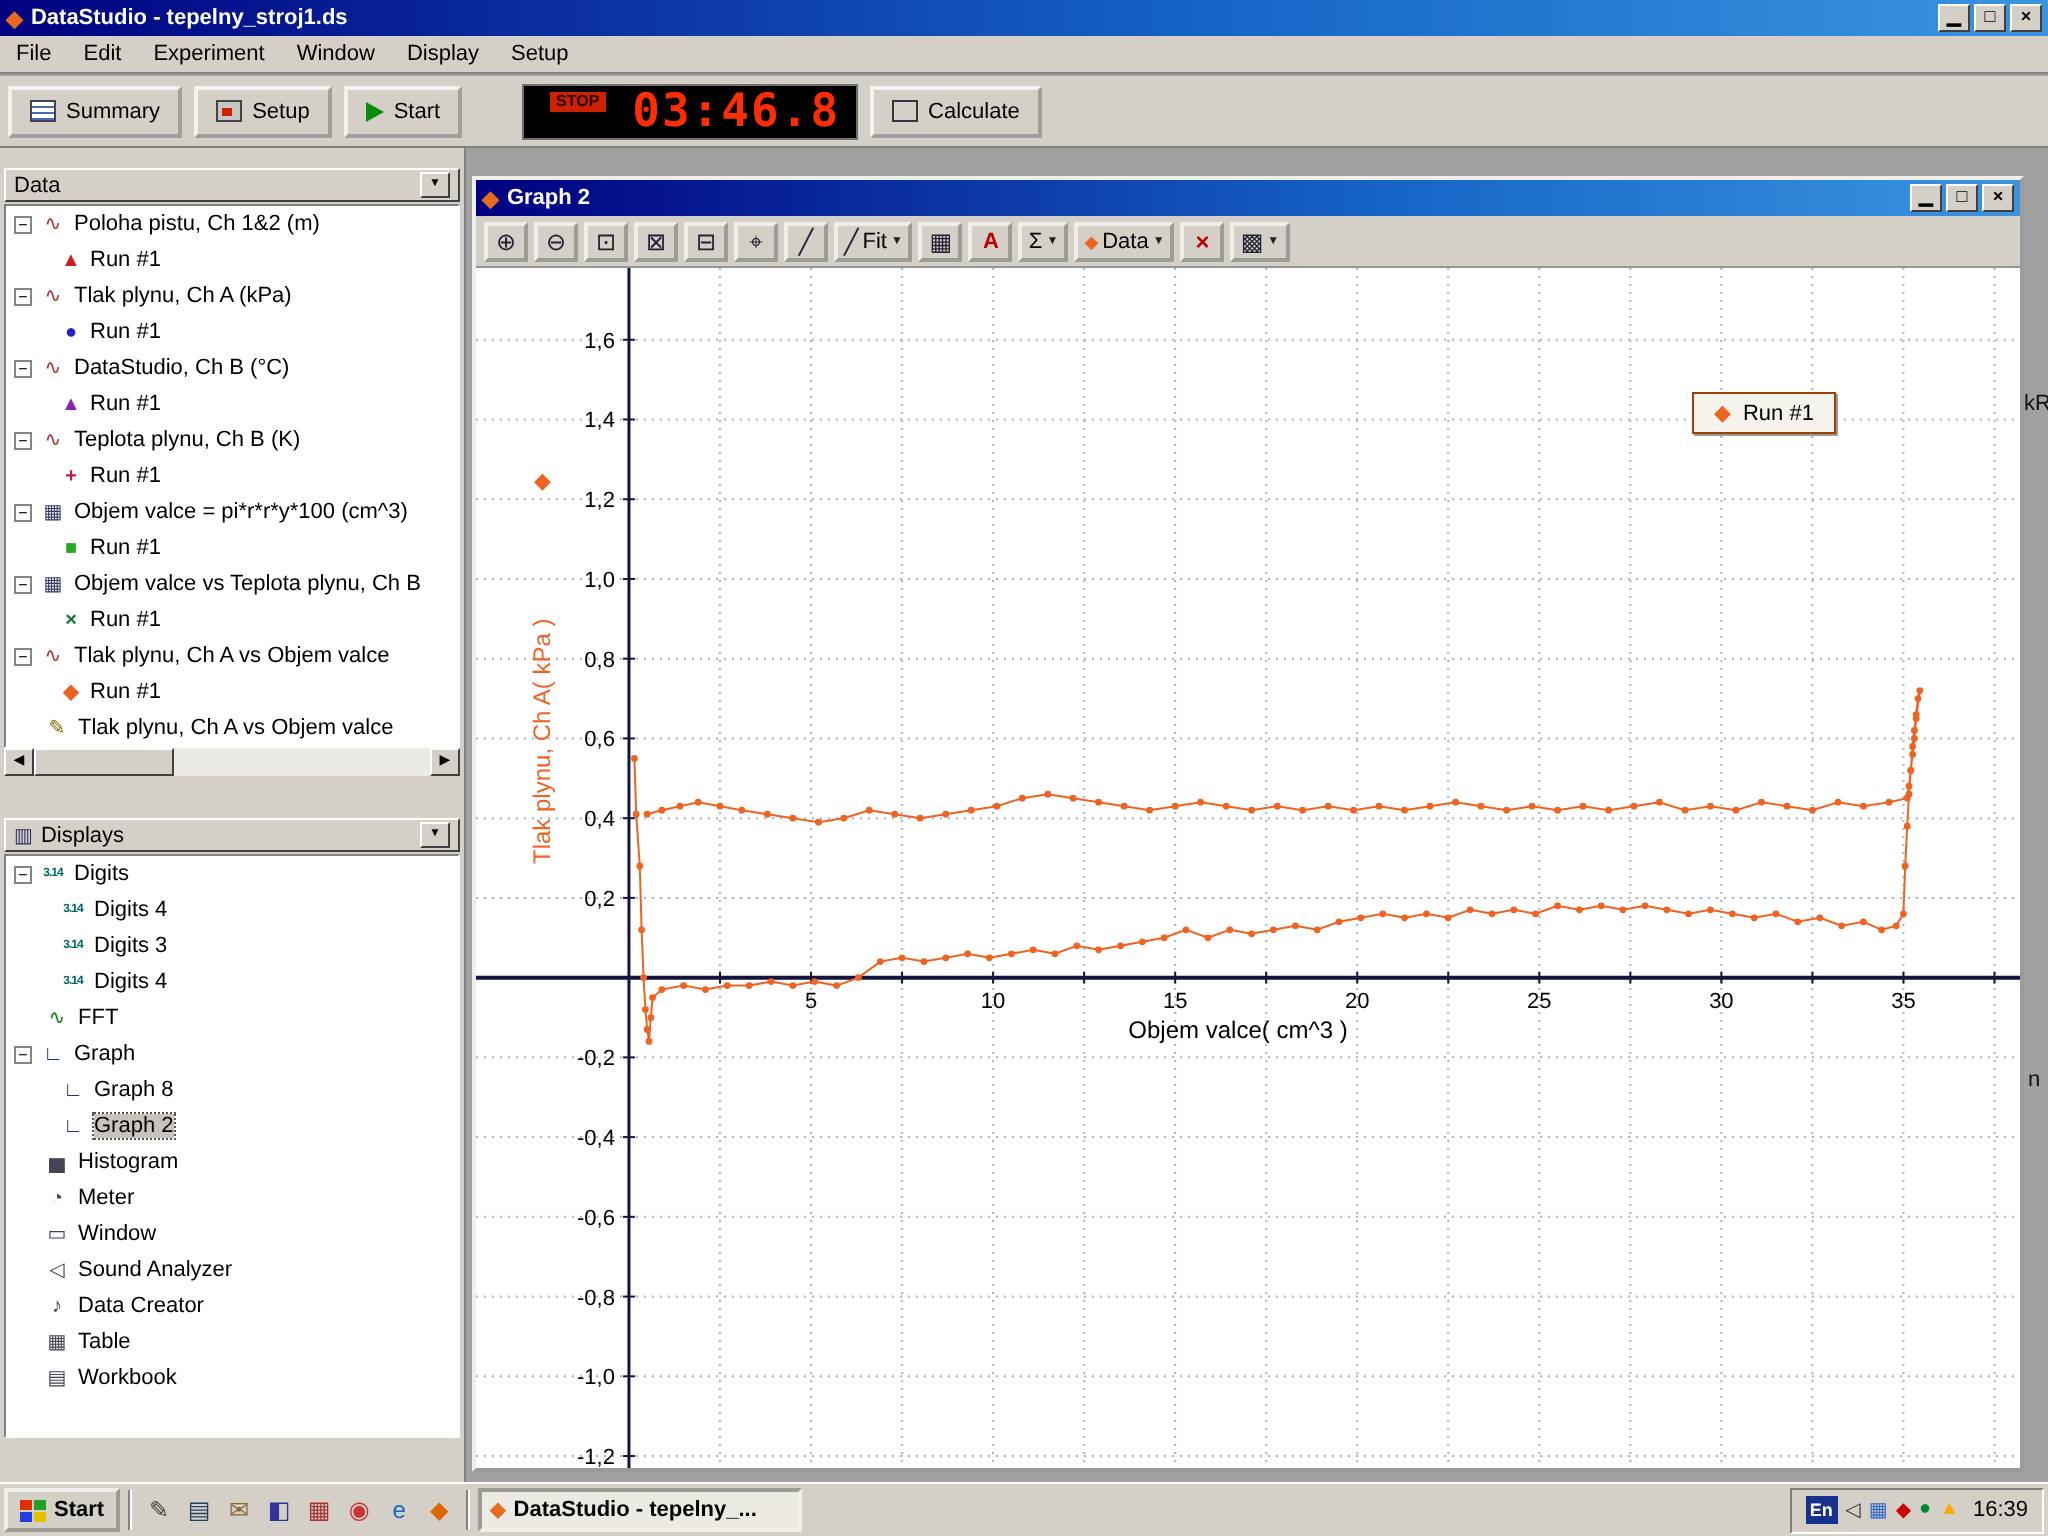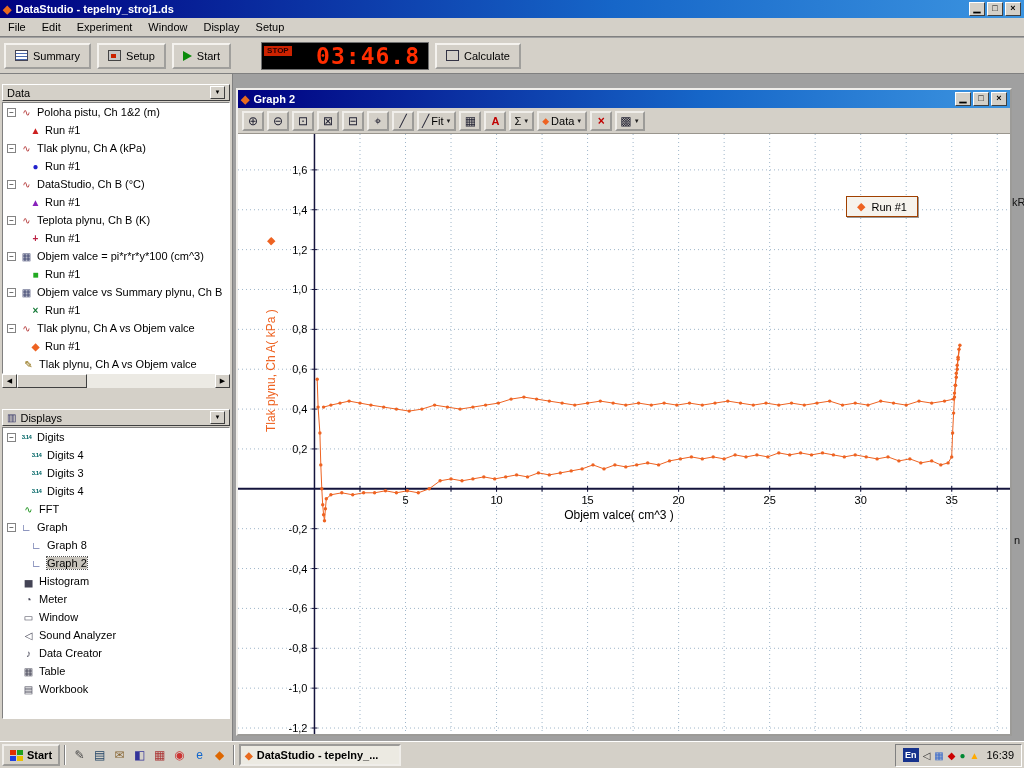--- a/index.html
+++ b/index.html
@@ -27,21 +27,21 @@
   .icon-summary { width:13px; height:11px; border:1px solid #445;
     background:#fff repeating-linear-gradient(180deg,#fff 0 2px,#4a6ab0 2px 3px); }
   .icon-setup { width:13px; height:11px; border:1px solid #444; background:#c6c6c6;
     background-image:linear-gradient(#cc2200,#cc2200); background-size:5px 4px; background-position:2px 3px; background-repeat:no-repeat; }
   .icon-start-tri { width:0; height:0; border-left:9px solid #0a8a0a; border-top:5px solid transparent; border-bottom:5px solid transparent; }
   .icon-calc { width:13px; height:11px; border:1px solid #334;
     background:#e8ecf4 repeating-linear-gradient(90deg,transparent 0 3px,#55618c 3px 4px),
                repeating-linear-gradient(180deg,transparent 0 3px,#55618c 3px 4px); }
   .timer-panel { width:168px; height:28px; background:#000; border:1px solid #707070; position:relative;
     display:flex; align-items:center; justify-content:flex-end; padding:0 8px; margin-left:24px; }
-  .stop-chip { position:absolute; left:2px; top:3px; background:#cc2200; color:#2a0000;
+  .stop-chip { position:absolute; left:13px; top:3px; background:#cc2200; color:#2a0000;
     font-size:8px; font-weight:bold; padding:0 3px; line-height:10px;text-align:right; }
   .timer-digits { font-family:"DejaVu Sans Mono", monospace; font-size:23px; font-weight:bold;
     color:#ff2d00; letter-spacing:1px; }
 
   
   .left-panel { position:absolute; left:0; top:74px; width:233px; height:667px; background:#d4d0c8;
     border-right:1px solid #808080; padding:10px 2px 0 2px; }
   .section-header { height:17px; background:#d4d0c8; border:1px solid; border-color:#fff #404040 #404040 #fff;
     display:flex; align-items:center; padding:0 4px; margin-bottom:1px; }
   .header-arrow-btn { margin-left:auto; width:15px; height:13px; background:#d4d0c8;
@@ -211,21 +211,21 @@
           <span class="tree-icon ticon-calculator">▦</span>
           <span class="tree-label">Objem valce = pi*r*r*y*100 (cm^3)</span>
         </div>
         <div class="tree-row child">
           <span class="marker" style="color: rgb(34, 170, 34);">■</span>
           <span class="tree-label">Run #1</span>
         </div>
         <div class="tree-row">
           <span class="minus-box">−</span>
           <span class="tree-icon ticon-calculator">▦</span>
-          <span class="tree-label">Objem valce vs Summary plynu, Ch B</span>
+          <span class="tree-label">Objem valce vs Teplota plynu, Ch B</span>
         </div>
         <div class="tree-row child">
           <span class="marker" style="color: rgb(17, 119, 51);">×</span>
           <span class="tree-label">Run #1</span>
         </div>
         <div class="tree-row">
           <span class="minus-box">−</span>
           <span class="tree-icon ticon-measurement">∿</span>
           <span class="tree-label">Tlak plynu, Ch A vs Objem valce</span>
         </div>

